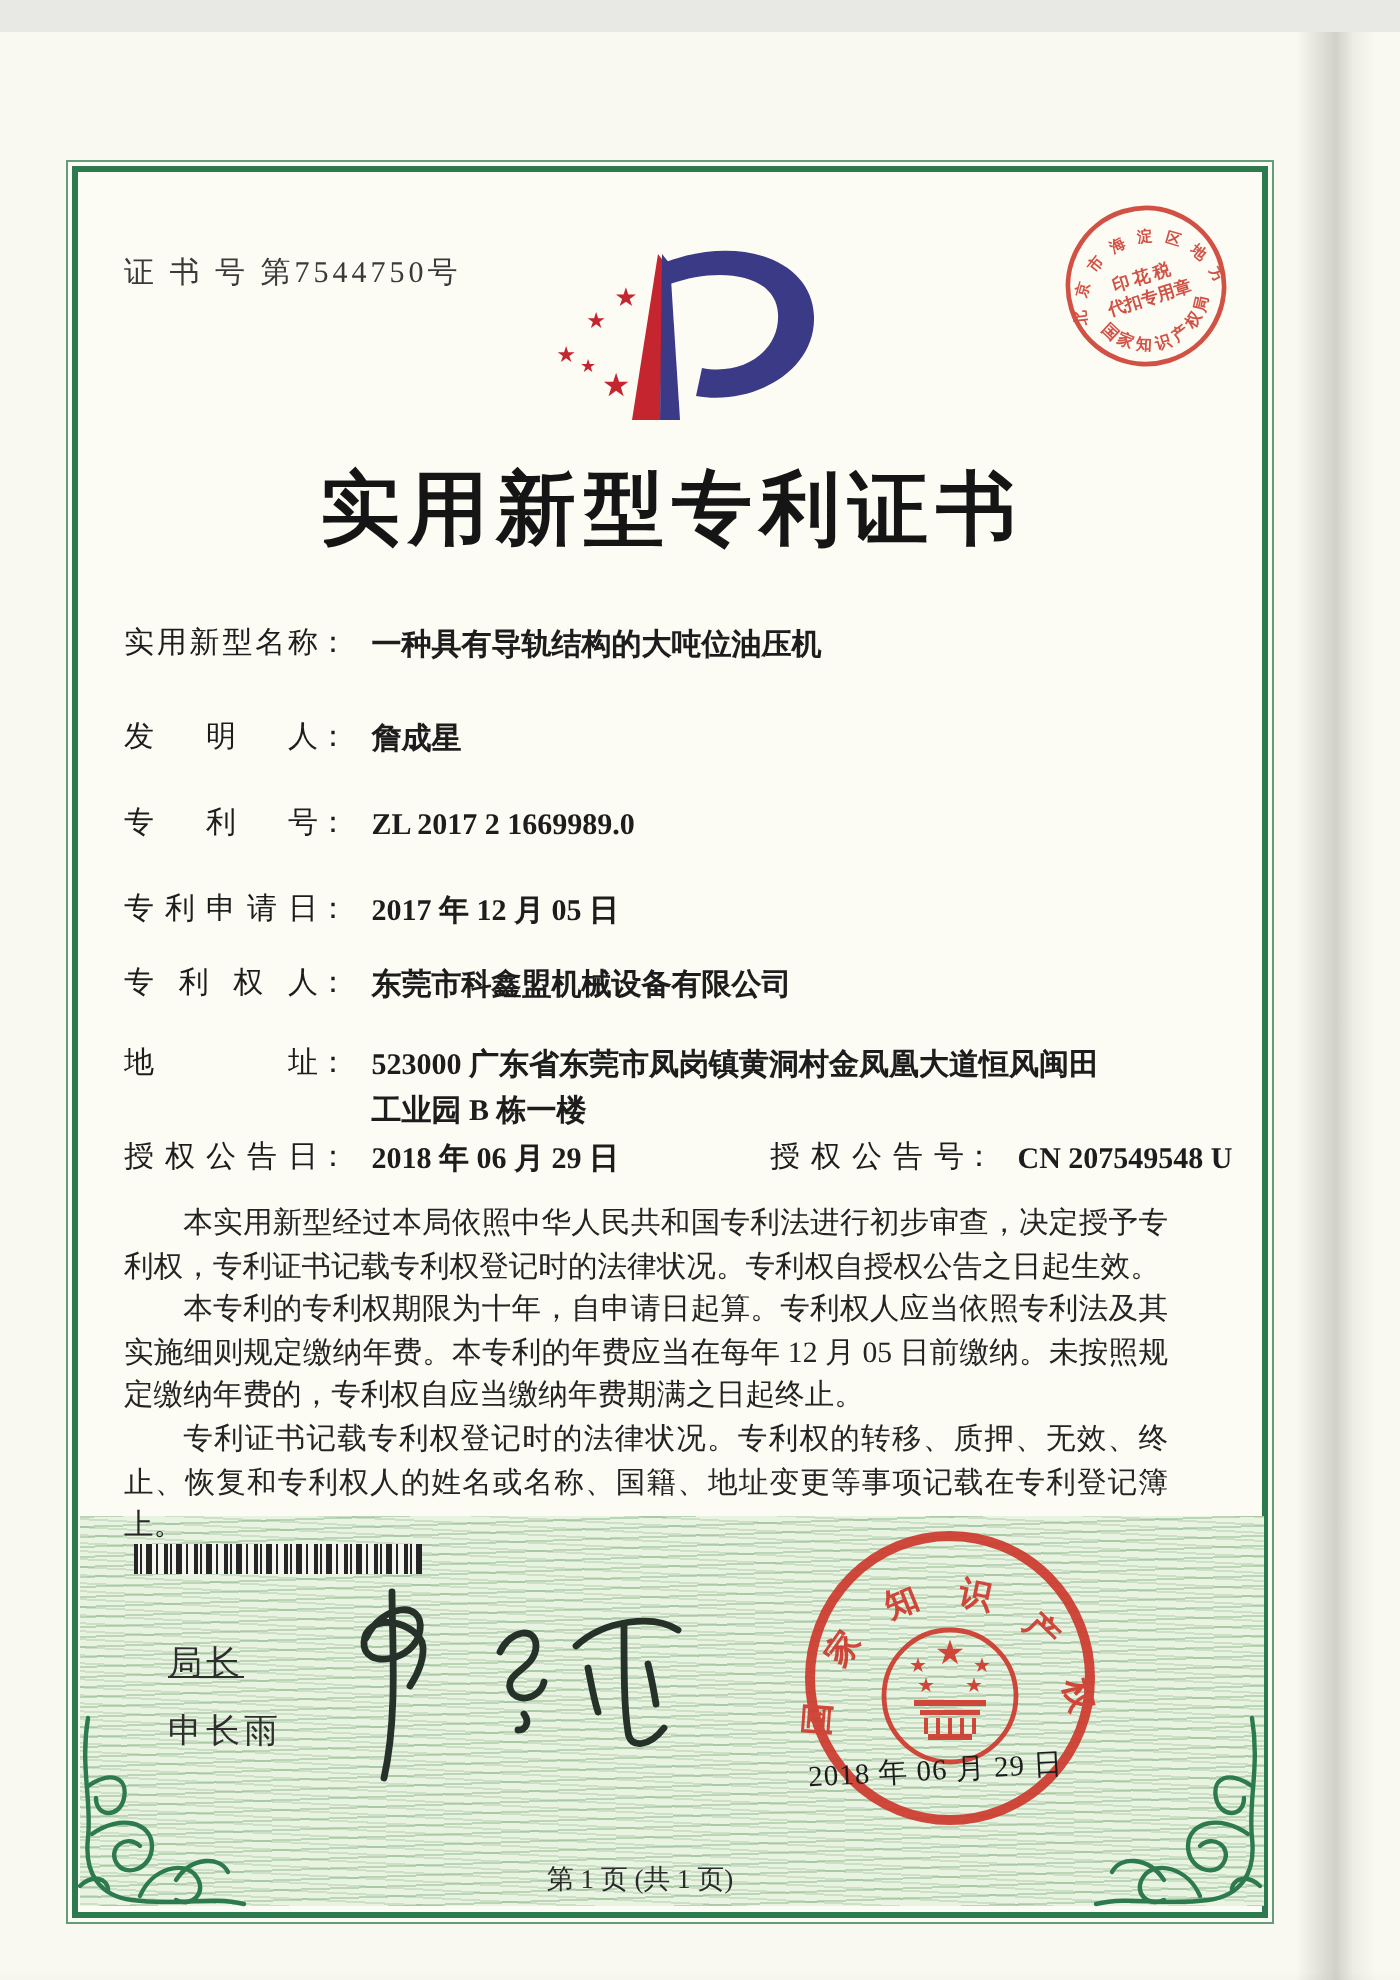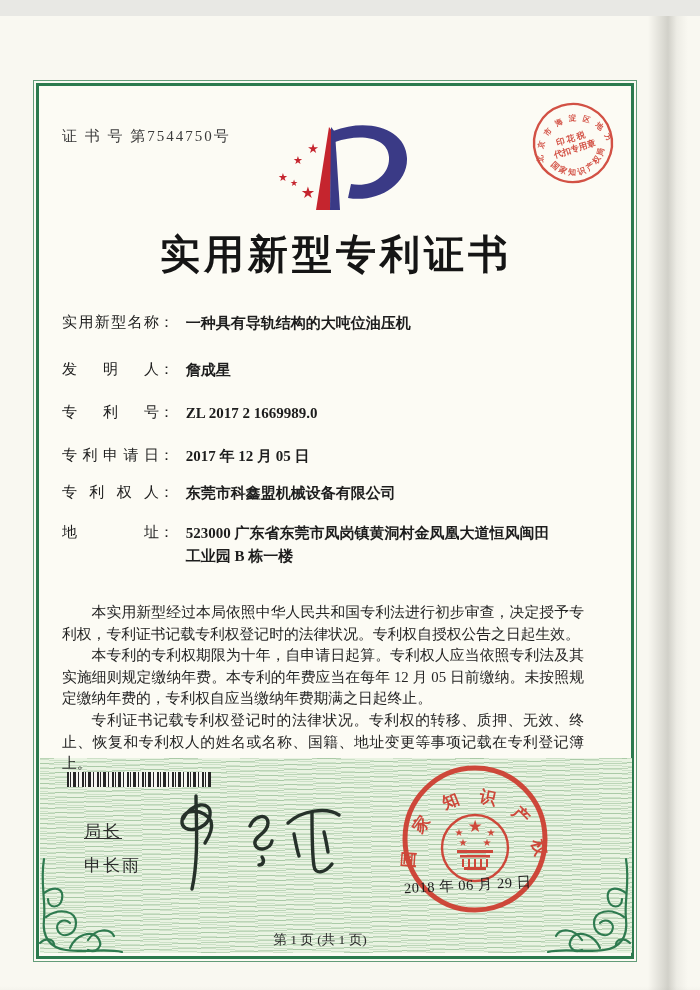--- a/index.html
+++ b/index.html
@@ -140,20 +140,28 @@
     <span class="fvalue">2017 年 12 月 05 日</span>
   </div>
   <div class="frow r5">
     <span class="flabel">专利权人</span><span class="fcolon">：</span>
     <span class="fvalue">东莞市科鑫盟机械设备有限公司</span>
   </div>
   <div class="frow r6">
     <span class="flabel">地址</span><span class="fcolon">：</span>
     <span class="fvalue">523000 广东省东莞市凤岗镇黄洞村金凤凰大道恒风闽田
 工业园 B 栋一楼</span>
+  </div>
+  <div class="frow r7">
+    <span class="flabel">授权公告日</span><span class="fcolon">：</span>
+    <span class="fvalue">2018 年 06 月 29 日</span>
+    <span class="grant-no">
+      <span class="flabel">授权公告号</span><span class="fcolon">：</span>
+      <span class="fvalue">CN 207549548 U</span>
+    </span>
   </div>
 
   <div class="body-text">
     <p>本实用新型经过本局依照中华人民共和国专利法进行初步审查，决定授予专利权，专利证书记载专利权登记时的法律状况。专利权自授权公告之日起生效。</p>
     <p>本专利的专利权期限为十年，自申请日起算。专利权人应当依照专利法及其实施细则规定缴纳年费。本专利的年费应当在每年 12 月 05 日前缴纳。未按照规定缴纳年费的，专利权自应当缴纳年费期满之日起终止。</p>
     <p>专利证书记载专利权登记时的法律状况。专利权的转移、质押、无效、终止、恢复和专利权人的姓名或名称、国籍、地址变更等事项记载在专利登记簿上。</p>
   </div>
 
   <div class="barcode"></div>
 

